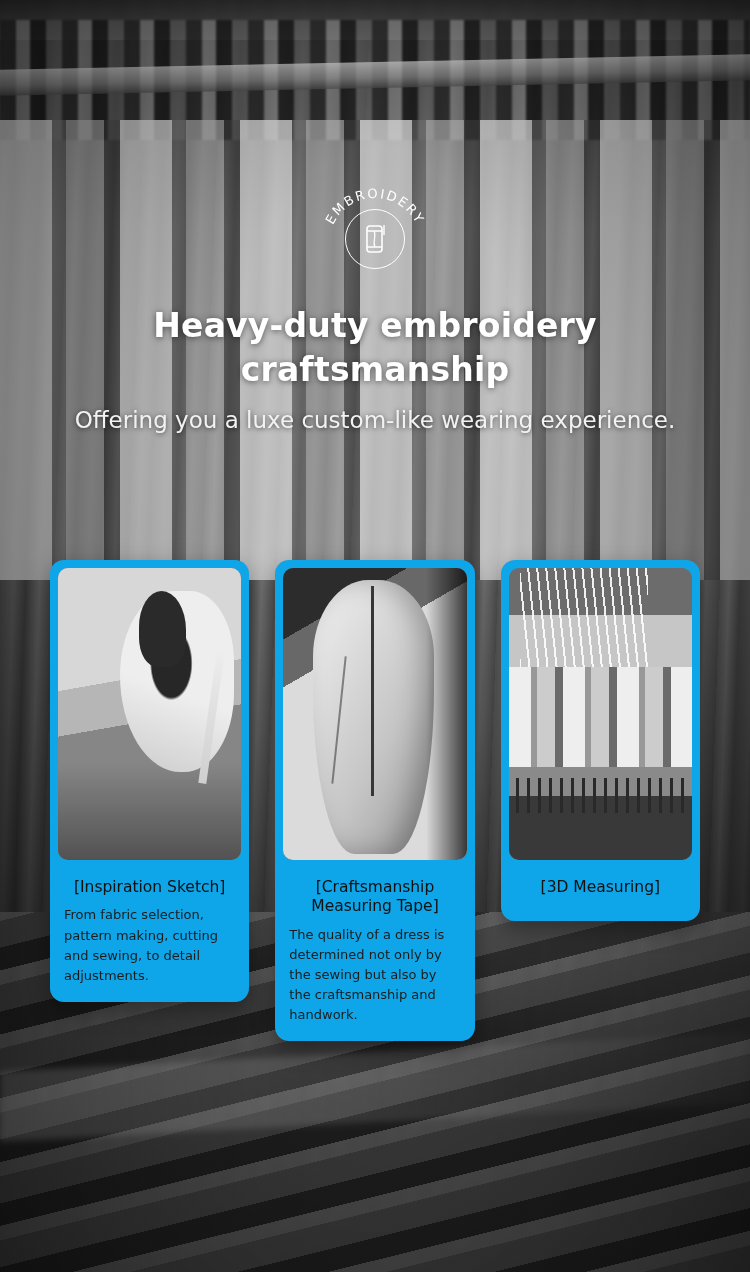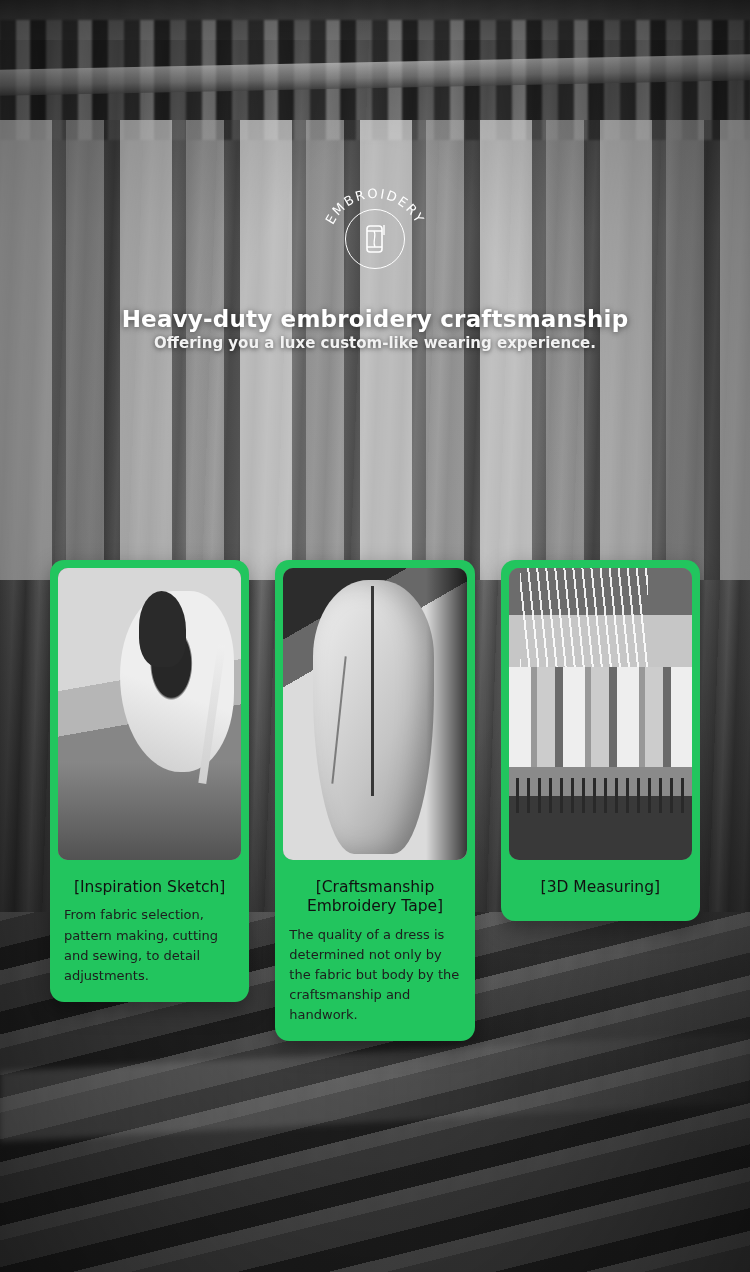--- a/index.html
+++ b/index.html
@@ -80,35 +80,35 @@
     position:absolute; left:31px; top:31px; width:60px; height:60px;
     border:1.6px solid #fff; border-radius:50%;
   }
   .badge svg { position:absolute; left:0; top:0; }
   .badge .spoolicon {
     position:absolute; left:50%; top:50%; transform:translate(-50%,-50%);
     width:26px; height:32px;
   }
 
   .title {
-    font-size:23px; line-height:1.32; font-weight:700; letter-spacing:.2px;
+    font-size:33px; line-height:1.32; font-weight:700; letter-spacing:.2px;
     padding:0 60px; margin-top:4px; text-shadow:0 1px 6px rgba(0,0,0,.55);text-align:center;
   }
   .subtitle {
-    font-size:15px; color:#f2f2f2; font-weight:700;
+    font-size:23px; margin-top:16px; color:#f2f2f2; font-weight:400;
     text-shadow:0 1px 5px rgba(0,0,0,.6);
   }
 
   
   .cards {
     position:absolute; left:50px; right:50px; top:560px;
     display:flex; gap:26px; align-items:flex-start;
   }
   .card {
-    flex:1 1 0; background:#22c55e; border-radius:14px;
+    flex:1 1 0; background:#0ea5e9; border-radius:14px;
     padding:8px 8px 16px 8px;
     box-shadow:0 8px 22px rgba(0,0,0,.35);
     overflow:hidden;
   }
   .thumb {
     width:100%; height:292px; border-radius:10px; overflow:hidden; position:relative;
     background:#777;
     filter:grayscale(1);
   }
   .card-title {
@@ -247,22 +247,22 @@
 
   <div class="card">
     <div class="thumb">
       <div class="art2">
         <div class="form"></div>
         <div class="seam"></div>
         <div class="seam2"></div>
         <div class="shadow"></div>
       </div>
     </div>
-    <div class="card-title">[Craftsmanship Embroidery Tape]</div>
-    <div class="card-body">The quality of a dress is determined not only by the fabric but body by the craftsmanship and handwork.</div>
+    <div class="card-title">[Craftsmanship Measuring Tape]</div>
+    <div class="card-body">The quality of a dress is determined not only by the sewing but also by the craftsmanship and handwork.</div>
   </div>
 
   <div class="card">
     <div class="thumb">
       <div class="art3">
         <div class="threads"></div>
         <div class="headsrow"></div>
         <div class="needles"></div>
       </div>
     </div>

